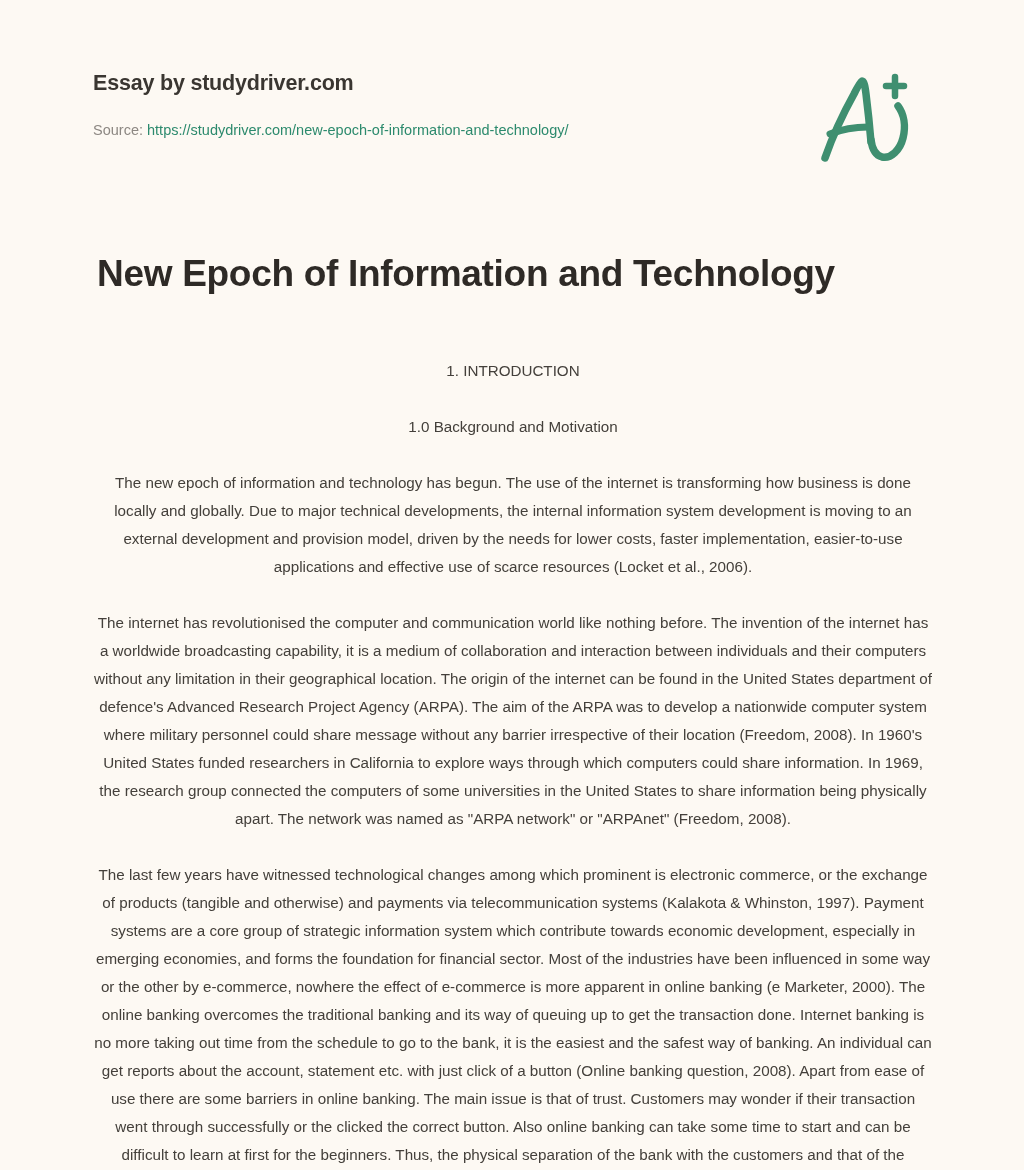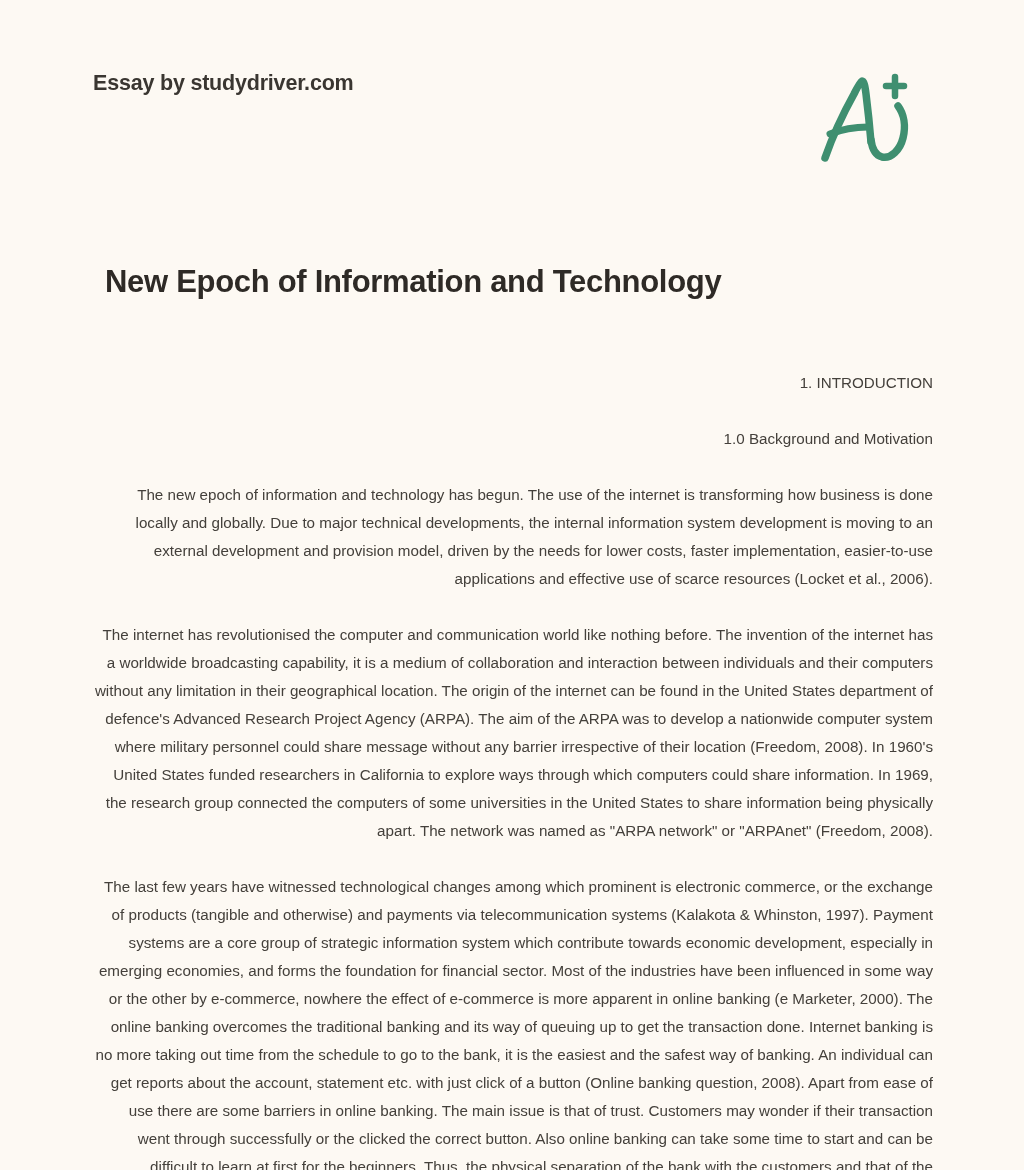--- a/index.html
+++ b/index.html
@@ -72,59 +72,63 @@
     width: 104px;
     height: 92px;
   }
 
   
   .doc-title {
     position: absolute;
     left: 93px;
     top: 250px;
     width: 860px;
-    font-size: 31px;
+    font-size: 37px;
     font-weight: bold;
     color: #2e2a26;
     letter-spacing: -0.3px;
     line-height: 40px;
-    margin: 12px;
+    margin: 4px;
   }
 
   
   .body-content {
     position: absolute;
     left: 93px;
     top: 353px;
     width: 840px;
   }
 
   .body-content p {
-    margin: 16px 0 28px 0;
+    margin: 4px 0 28px 0;
     font-size: 15.2px;
     line-height: 28px;
     color: #44403b;
-    text-align: right;
+    text-align: center;
   }
 
   .body-content p.heading-line {
     margin-bottom: 28px;
   }
 
   .body-content p:last-child {
     margin-bottom: 0;
   }
 </style>
 </head>
 <body>
 
 <div class="page">
 
   <div class="header">
     <p class="byline">Essay by studydriver.com</p>
+    <p class="source-line">
+      <span class="source-label">Source:</span>
+      <a class="source-url" href="#">https://studydriver.com/new-epoch-of-information-and-technology/</a>
+    </p>
   </div>
 
   <div class="logo">
     <svg viewBox="0 0 104 92" xmlns="http://www.w3.org/2000/svg" aria-hidden="true">
       <g fill="none" stroke="#3f8f70" stroke-linecap="round" stroke-linejoin="round">
         <path d="M13 86 C20 66, 32 40, 42 22 C45 16, 48 10, 50 9 C52 9, 53 14, 54 22 C56 38, 58 58, 59 70" stroke-width="7.5"></path>
         <path d="M18 62 C28 58, 44 55, 56 55" stroke-width="7"></path>
         <path d="M59 68 C60 76, 63 83, 70 85 C79 87, 88 78, 91 66 C94 54, 92 42, 86 34" stroke-width="7.5"></path>
         <path d="M74 14 L92 14" stroke-width="6.5"></path>
         <path d="M83 5 L83 24" stroke-width="6.5"></path>

